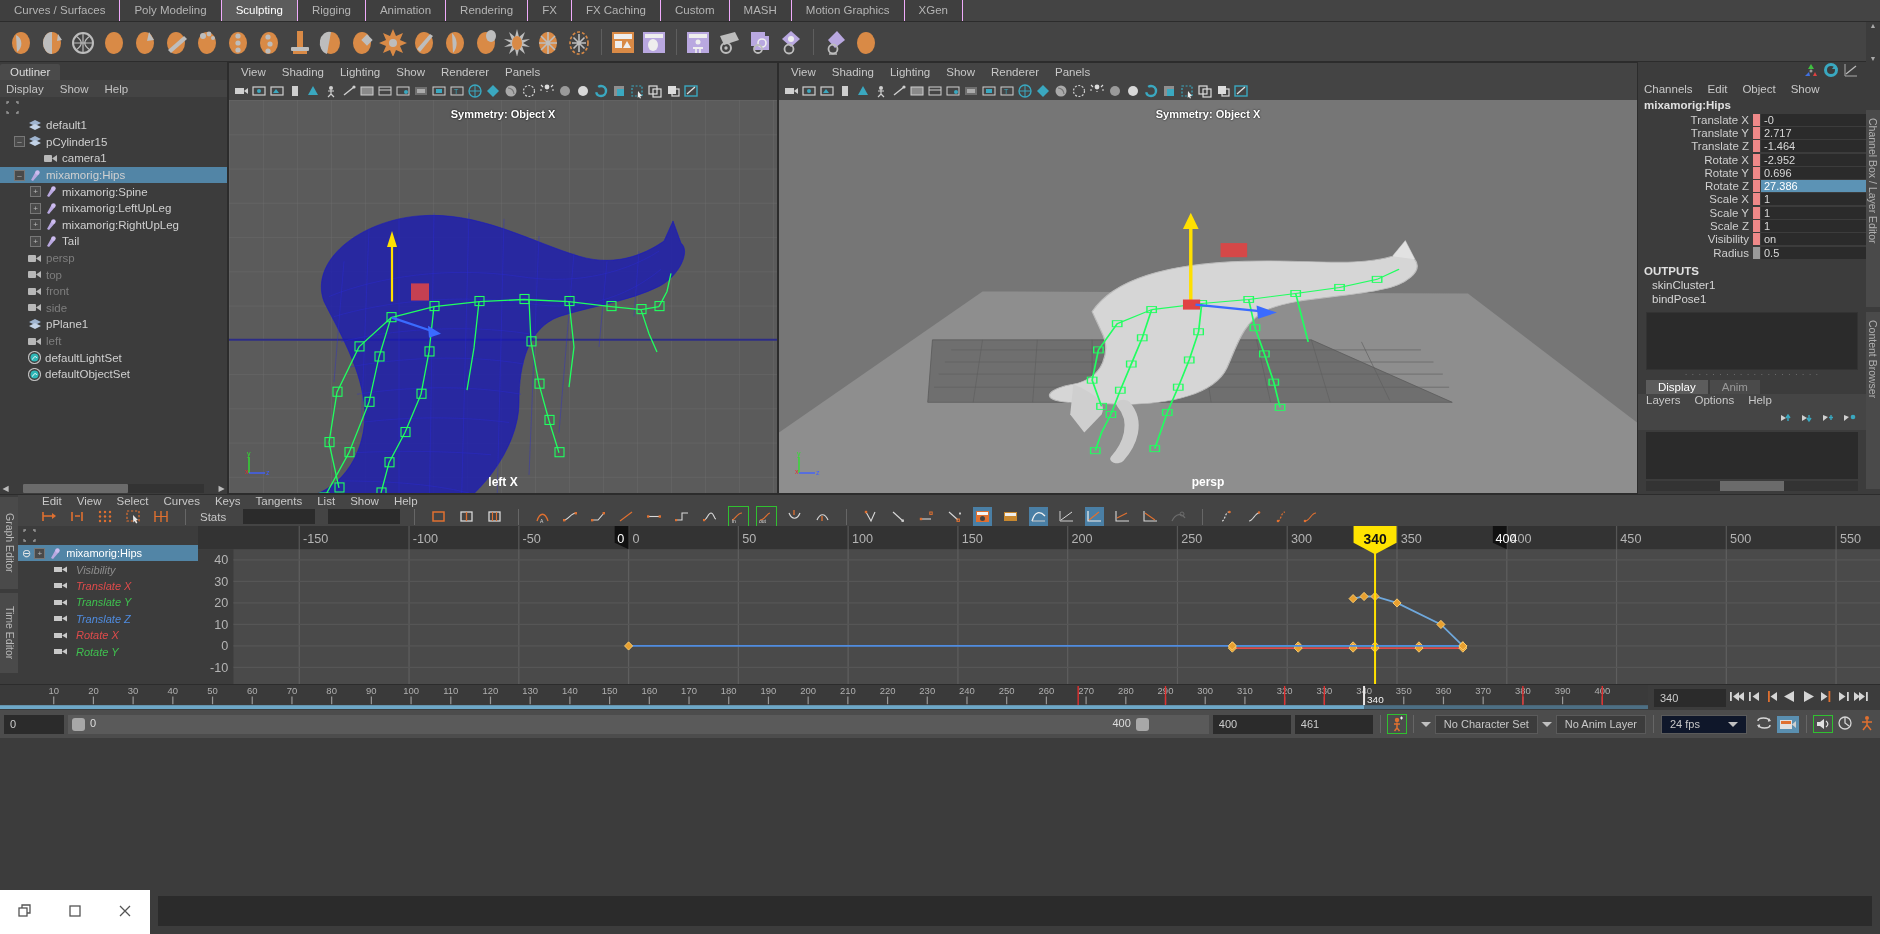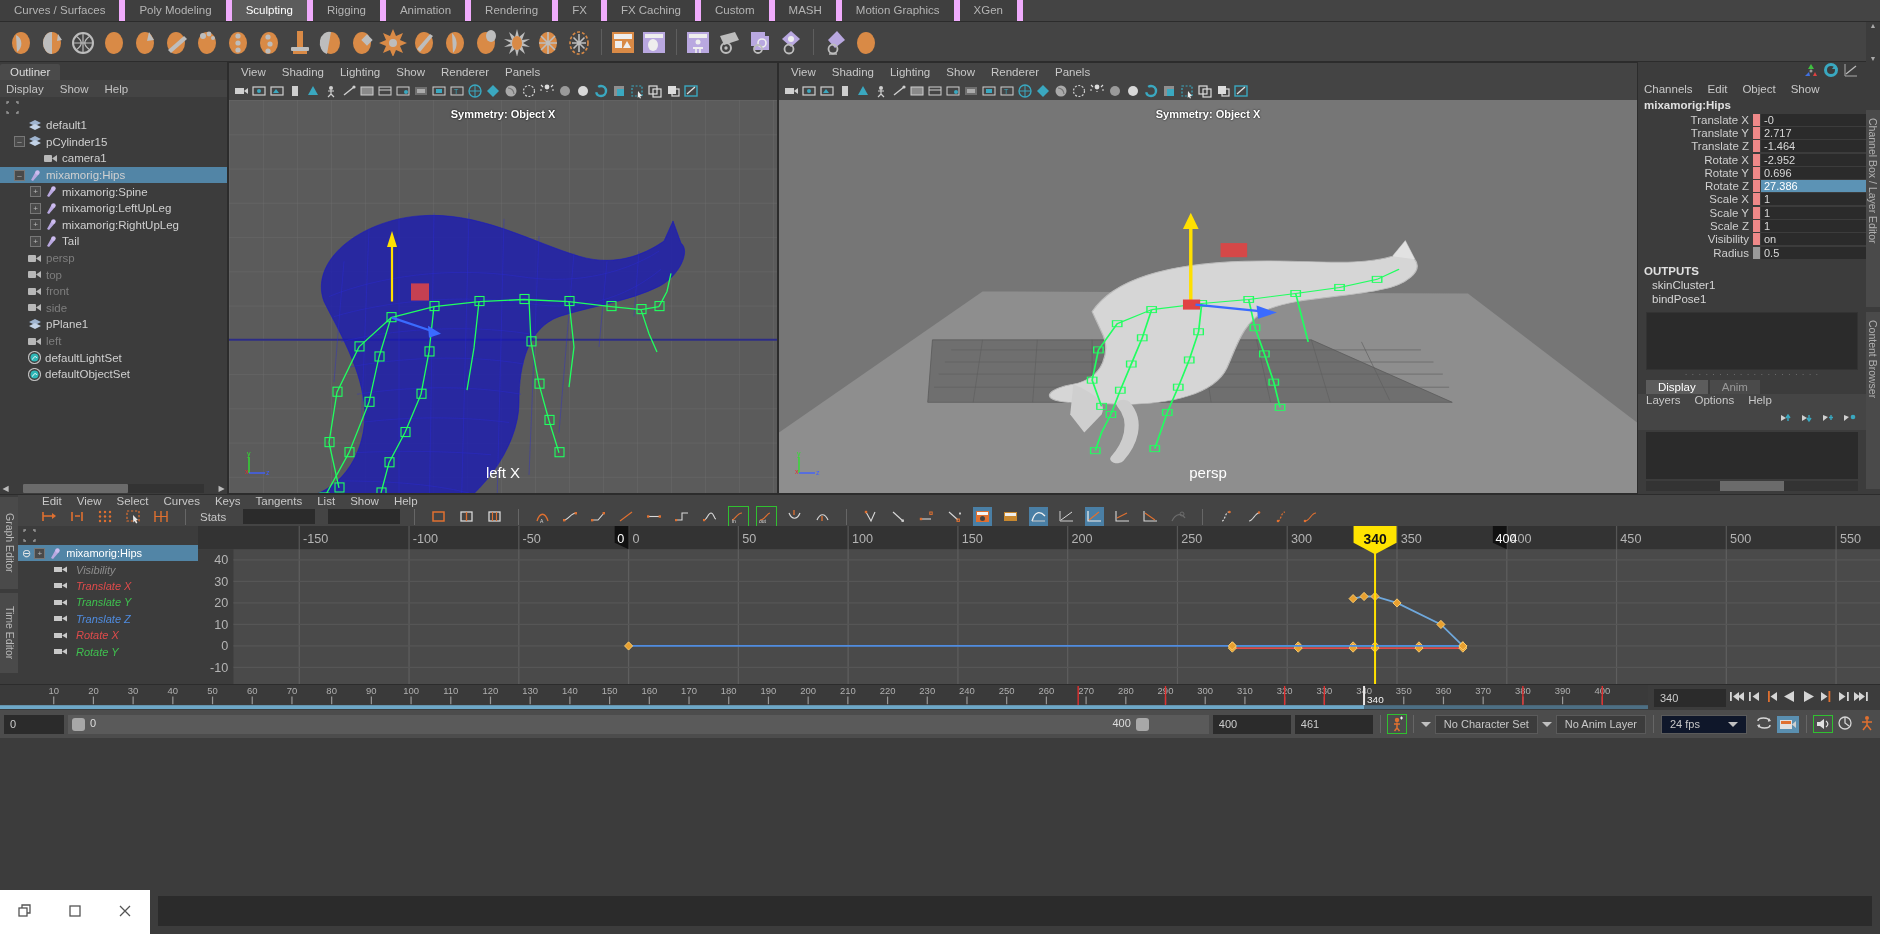--- a/index.html
+++ b/index.html
@@ -11,21 +11,21 @@
     color:#c8c8c8;
     overflow:hidden;
     position:relative;
   }
   .app { width:1880px; height:934px; position:relative; display:flex; flex-direction:column; }
 
   
   .shelf-tabs { height:22px; background:#444; display:flex; align-items:flex-end; border-bottom:1px solid #2c2c2c; }
   .shelf-tab {
     padding:3px 14px 3px 14px; font-size:11.5px; color:#b4b4b4;
-    background:#3f3f3f; border-right:6px solid #f0abfc; height:22px; line-height:16px;
+    background:#3f3f3f; border-right:1px solid #f0abfc; height:22px; line-height:16px;
     cursor:default; white-space:nowrap;
   }
   .shelf-tab.active { background:#5c5c5c; color:#fff; }
 
   
   .shelf-row { height:40px; background:#444; display:flex; align-items:center; padding-left:6px; border-bottom:1px solid #2c2c2c; position:relative;}
   .sicon { width:30px; height:30px; margin-right:1px; display:flex; align-items:center; justify-content:center; position:relative; }
   .sicon svg { display:block; }
   .sep { width:1px; height:26px; background:#5e5e5e; margin:0 6px; }
 
@@ -59,21 +59,21 @@
   .arrowbtn{ width:11px;text-align:center;font-size:8px;color:#bbb;}
 
   
   .vp-wrap { flex:1; display:flex; }
   .viewport { position:relative; display:flex; flex-direction:column; border:1px solid #2c2c2c; }
   .vp-menu { height:18px; background:#444; display:flex; align-items:center; gap:16px; padding-left:12px; font-size:11.5px; color:#c8c8c8;}
   .vp-tools { height:19px; background:#444; display:flex; align-items:center; padding-left:3px; overflow:hidden;}
   .vtool { width:17px;height:17px;margin-right:1px; display:flex;align-items:center;justify-content:center;}
   .vp-canvas { flex:1; position:relative; overflow:hidden; }
   .vp-label-top { position:absolute; left:0; right:0; top:8px; text-align:center; color:#fff; font-size:11px; font-weight:bold; text-shadow:0 0 2px #000;}
-  .vp-label-bot { position:absolute; left:0; right:0; bottom:12px; text-align:center; color:#fff; font-size:15px; font-weight:normal;}
+  .vp-label-bot { position:absolute; left:0; right:0; bottom:4px; text-align:center; color:#fff; font-size:12px; font-weight:bold;}
   .axis { position:absolute; left:16px; bottom:16px; width:26px; height:26px;}
 
   
   .cbox { width:228px; background:#3c3c3c; display:flex; flex-direction:column;}
   .cbox-icons { height:18px; display:flex; justify-content:flex-end; align-items:center; gap:6px; padding-right:8px;}
   .cbox-menu { height:17px; display:flex; align-items:center; gap:15px; padding-left:6px; font-size:11.5px;}
   .cbox-obj { font-size:11.5px; color:#e0e0e0; padding:2px 0 2px 6px; font-weight:bold;}
   .ch-row { height:13.3px; display:flex; align-items:center; font-size:11.5px;}
   .ch-name { flex:1; text-align:right; padding-right:4px; color:#cfcfcf;}
   .ch-mark { width:7px; height:12px; background:#e88; margin-right:1px;}

